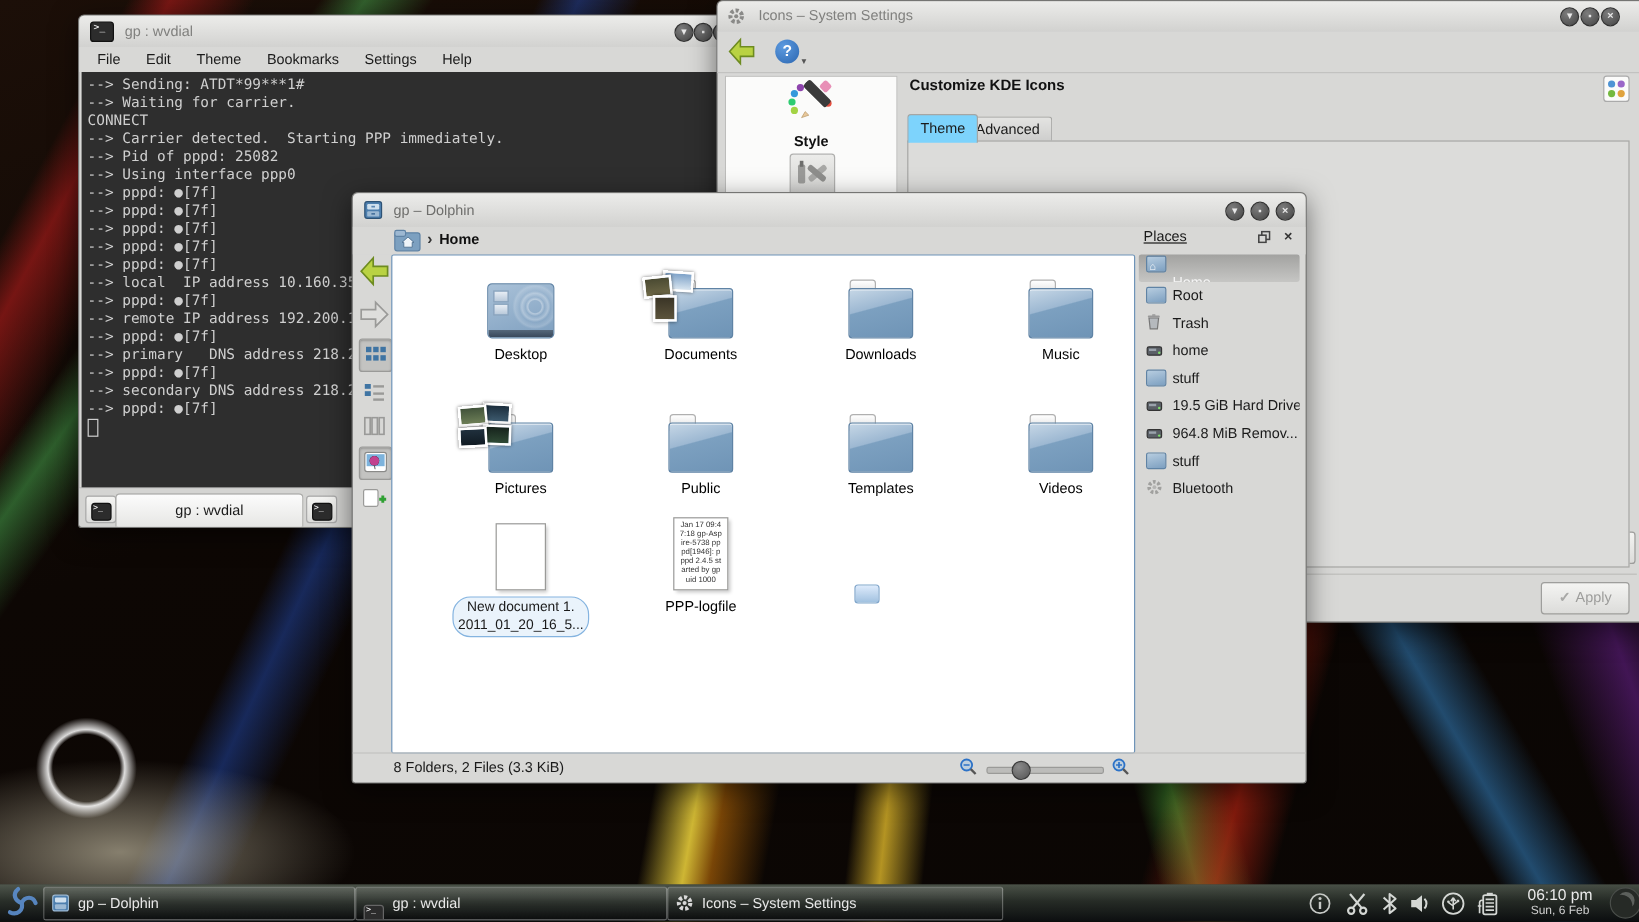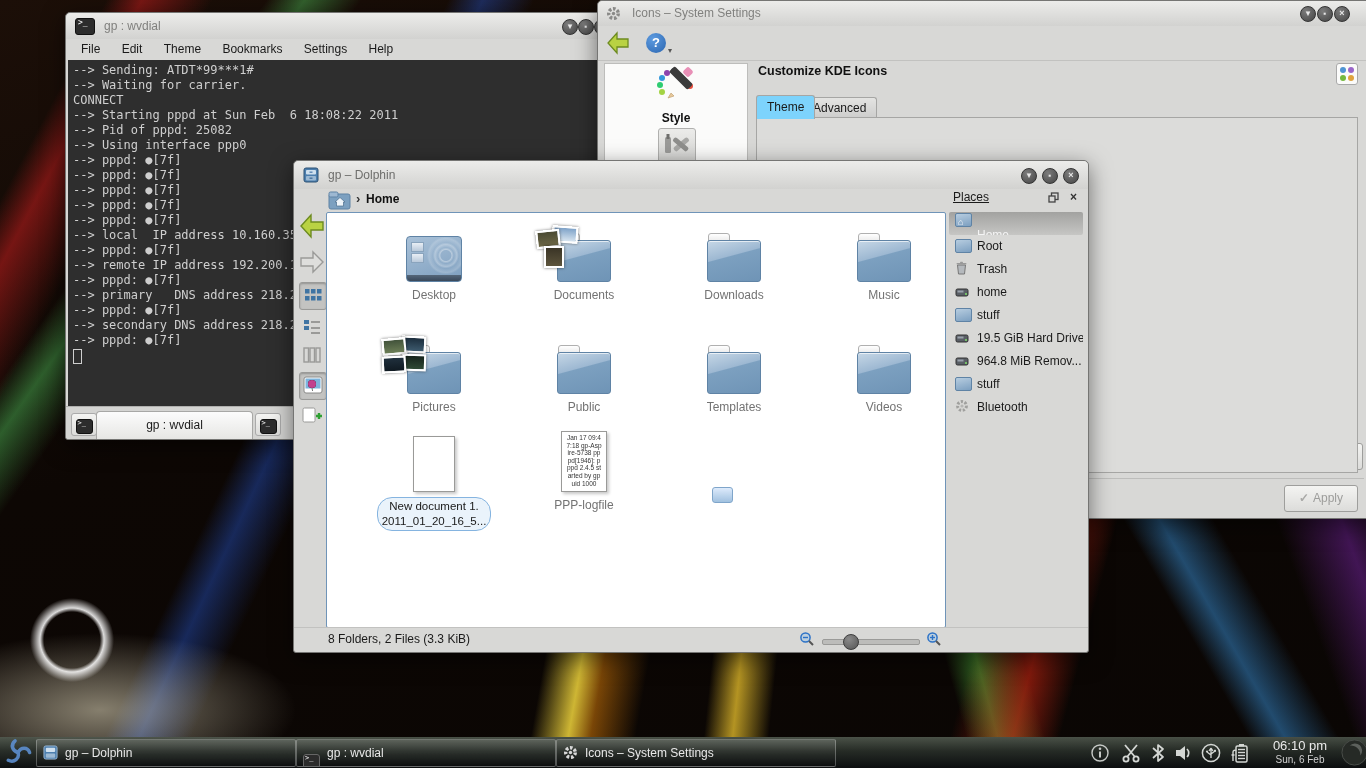--- a/index.html
+++ b/index.html
@@ -103,21 +103,21 @@
   #crumb-home-btn{position:absolute;left:34px;top:1px;width:24px;height:21px;}
   #crumb-arrow{position:absolute;left:62px;top:2px;font-weight:bold;color:#333;font-size:13px;}
   #crumb-home{position:absolute;left:72px;top:3px;font-weight:bold;color:#111;}
   #dol-tools{position:absolute;left:3px;top:51px;width:28px;bottom:24px;}
   .vbtn{position:absolute;left:2px;width:26px;height:26px;text-align:center;}
   .vbtn.pressed{background:#c3c3c1;border:1px solid #9a9a98;border-radius:3px;box-shadow:inset 0 1px 2px rgba(0,0,0,.25);}
   #dol-main{position:absolute;left:32px;top:51px;width:618px;height:414px;background:#fff;
     border:1px solid #6f94b8;border-radius:2px;}
   .cell{position:absolute;width:120px;text-align:center;}
   .ic{height:58px;display:flex;align-items:flex-end;justify-content:center;position:relative;}
-  .lbl{margin-top:6px;font-size:12px;color:#737373;line-height:14px;}
+  .lbl{margin-top:6px;font-size:12px;color:#000000;line-height:14px;}
   .folder{position:relative;width:54px;height:42px;}
   .folder::before{content:"";position:absolute;top:-7px;left:1px;width:20px;height:12px;
     background:linear-gradient(#fff,#ddd);border:1px solid #b0b0b0;border-radius:3px 3px 0 0;}
   .folder::after{content:"";position:absolute;inset:0;border-radius:3px;border:1px solid #5f83a5;
     background:linear-gradient(165deg,#c6d7e6 0%,#9db8d2 38%,#7ca0c0 40%,#6f94b6 100%);
     box-shadow:inset 0 1px 0 rgba(255,255,255,.65);}
   .th{position:absolute;border:2px solid #fff;box-shadow:0 0 3px rgba(0,0,0,.55);z-index:2;}
   .dsk{position:relative;width:54px;height:44px;border-radius:4px;border:1px solid #5f83a5;overflow:hidden;
     background:radial-gradient(circle at 72% 42%, rgba(255,255,255,0) 5px, rgba(255,255,255,.35) 6px, rgba(255,255,255,0) 8px, rgba(255,255,255,.28) 11px, rgba(255,255,255,0) 13px, rgba(255,255,255,.18) 17px, rgba(255,255,255,0) 19px),
     linear-gradient(160deg,#a9c1d8,#7e9fbf);}
@@ -182,21 +182,21 @@
       <span>Edit</span>
       <span>Theme</span>
       <span>Bookmarks</span>
       <span>Settings</span>
       <span>Help</span>
     </div>
     <div id="term-screen">
       <div>--&gt; Sending: ATDT*99***1#</div>
       <div>--&gt; Waiting for carrier.</div>
       <div>CONNECT</div>
-      <div>--&gt; Starting pppd at Sun Feb  6 18:08:22 2011</div>
+      <div>--&gt; Carrier detected.  Starting PPP immediately.</div>
       <div>--&gt; Pid of pppd: 25082</div>
       <div>--&gt; Using interface ppp0</div>
       <div>--&gt; pppd: ●[7f]</div>
       <div>--&gt; pppd: ●[7f]</div>
       <div>--&gt; pppd: ●[7f]</div>
       <div>--&gt; pppd: ●[7f]</div>
       <div>--&gt; pppd: ●[7f]</div>
       <div>--&gt; local  IP address 10.160.35.</div>
       <div>--&gt; pppd: ●[7f]</div>
       <div>--&gt; remote IP address 192.200.1.</div>

